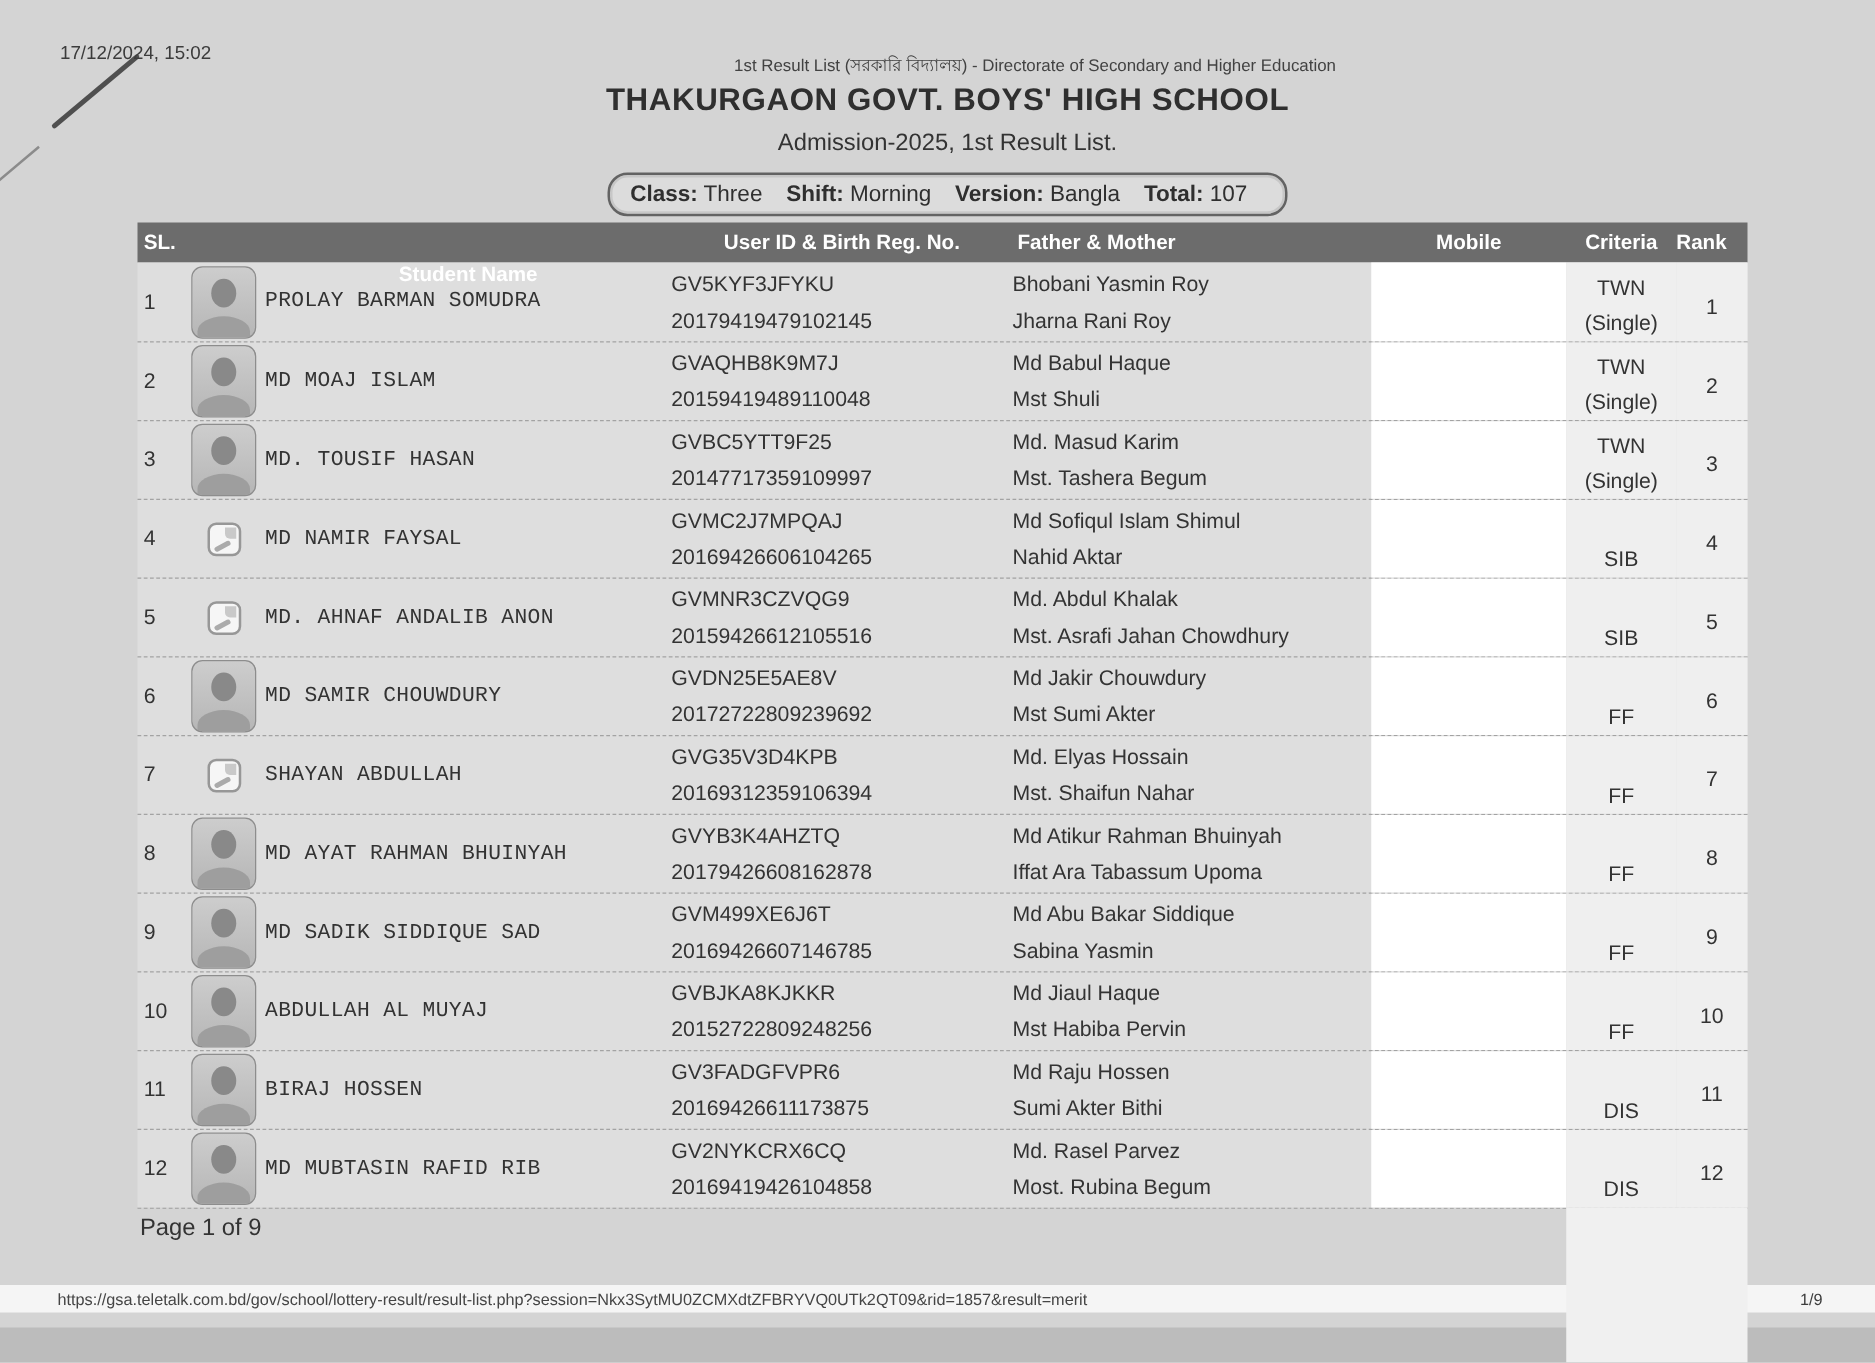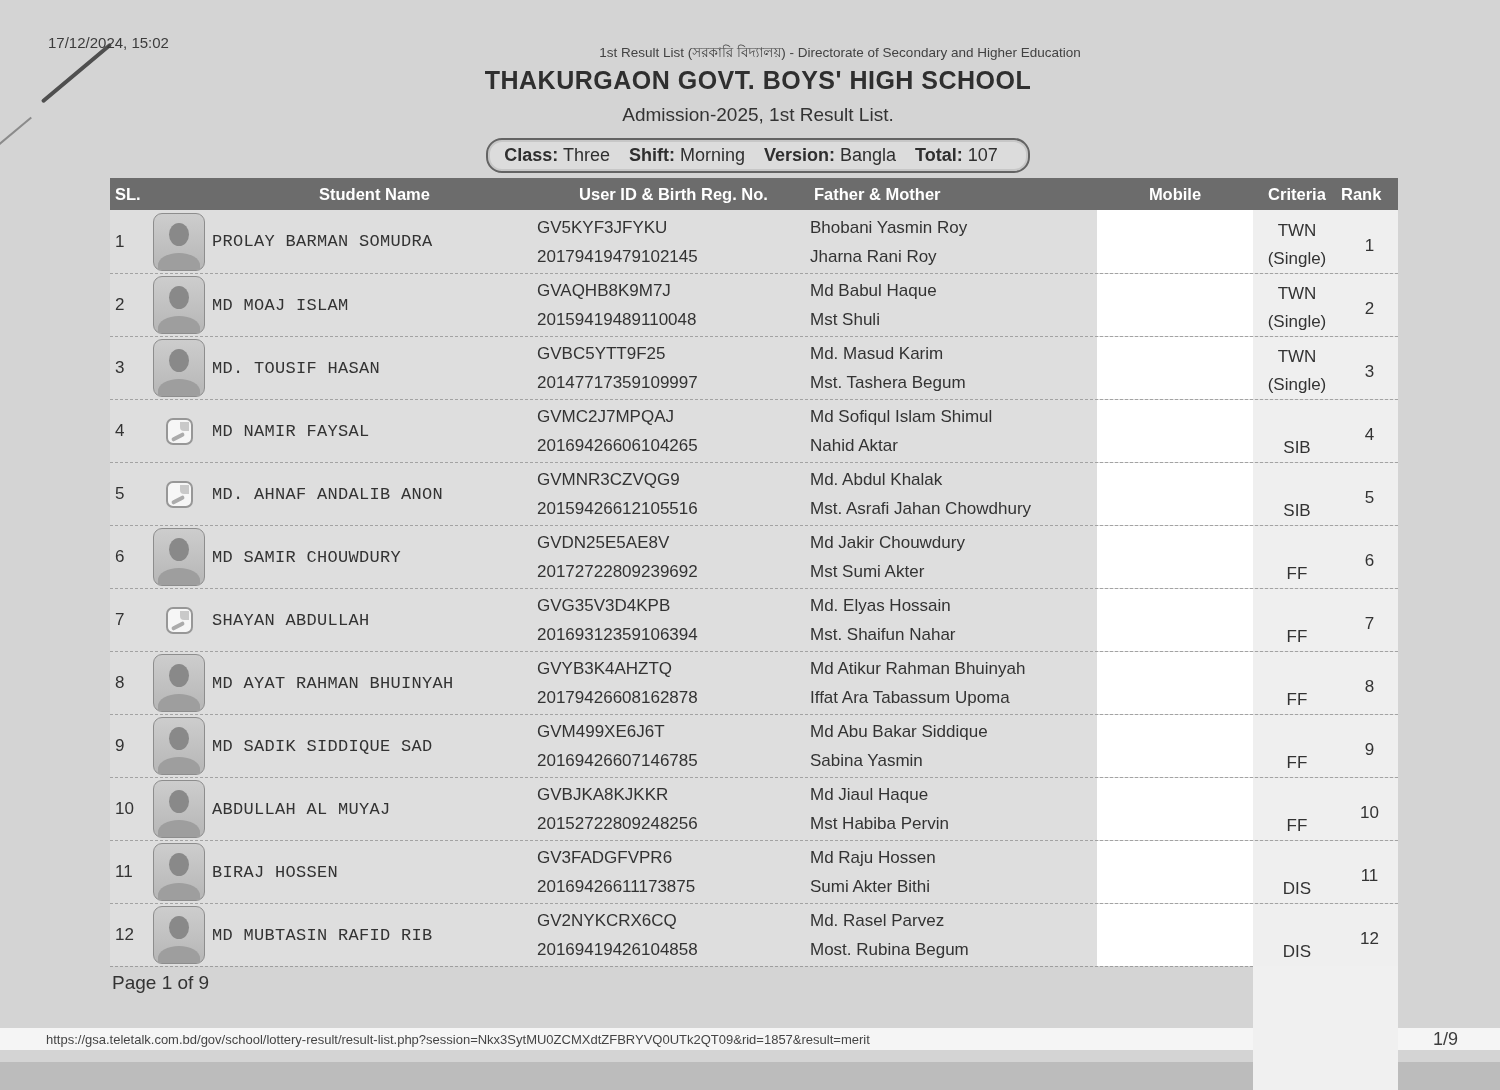--- a/index.html
+++ b/index.html
@@ -13,21 +13,21 @@
   }
   .page { position:absolute; inset:0; background:#d4d4d4; }
 
   
   .pen-mark-1 { position:absolute; left:42px; top:100px; width:90px; height:4px;
     background:#4f4f4f; border-radius:3px; transform:rotate(-40deg); transform-origin:left center; }
   .pen-mark-2 { position:absolute; left:-4px; top:146px; width:46px; height:2px;
     background:#8b8b8b; transform:rotate(-40deg); transform-origin:left center; }
 
   .timestamp { position:absolute; left:48px; top:34px; font-size:15px; color:#3c3c3c; }
-  .doc-line { position:absolute; left:180px; top:42px; width:1320px; text-align:center;
+  .doc-line { position:absolute; left:168px; top:42px; width:1320px; text-align:center;
     font-size:13.5px; color:#424242; }
   .school-title { position:absolute; left:8px; top:66px; width:1500px; text-align:center;
     font-size:25px; font-weight:bold; color:#2f2f2f; letter-spacing:0.5px; }
   .subtitle { position:absolute; left:8px; top:104px; width:1500px; text-align:center;
     font-size:19px; color:#333; }
 
   .info-wrap { position:absolute; left:8px; top:138px; width:1500px; text-align:center; }
   .info-box { display:inline-block; border:2px solid #636363; border-radius:16px;
     background:#dcdcdc; padding:5px 16px; font-size:18px; color:#2f2f2f;
     box-shadow:0 0 0 2px #c7c7c7 inset; }
@@ -46,21 +46,21 @@
 
   .c-sl    { width:36px;  padding-left:5px; }
   .c-photo { width:66px; }
   .c-name  { width:325px; }
   .c-uid   { width:273px; }
   .c-fm    { width:287px; }
   .c-mob   { width:156px; }
   .c-crit  { width:88px; }
   .c-rank  { width:57px; }
 
-  .t-head .c-name { text-align:center; }
+  .t-head .c-name { text-align:center;margin-top:26px; }
   .t-head .c-uid  { text-align:center; }
   .t-head .c-fm   { padding-left:4px; }
   .t-head .c-mob  { text-align:center; }
   .t-head .c-crit { text-align:center; }
   .t-head .c-rank { text-align:left; }
 
   .t-body { border-bottom:1px dashed #9e9e9e; }
   .t-row { display:flex; height:63px; background:#dedede; }
   .t-row + .t-row { border-top:1px dashed #a3a3a3; }
 
@@ -96,21 +96,21 @@
   .photo--missing::after { content:""; bottom:4px; left:3px; transform:rotate(-28deg);
     width:14px; height:4px; border-radius:2px; background:#ababab; }
 
   .page-foot { position:absolute; left:112px; top:972px; font-size:19px; color:#333; }
 
   .bottom-band { position:absolute; left:0; top:1062px; width:1500px; height:28px;
     background:#bcbcbc; z-index:1; }
   .bottom-strip { position:absolute; left:0; top:1028px; width:1500px; height:22px;
     background:#f5f5f5; z-index:2; display:flex; align-items:center; }
   .bottom-strip .url { margin-left:46px; font-size:13px; color:#454545; }
-  .bottom-strip .page-ind { margin-left:auto; margin-right:42px; font-size:18px; color:#3d3d3d; z-index:4; }
+  .bottom-strip .page-ind { margin-left:auto; margin-right:42px; font-size:13px; color:#3d3d3d; z-index:4; }
 </style>
 </head>
 <body>
 
 <div class="page">
 
   <div class="pen-mark-1"></div>
   <div class="pen-mark-2"></div>
 
   <div class="timestamp">17/12/2024, 15:02</div>

